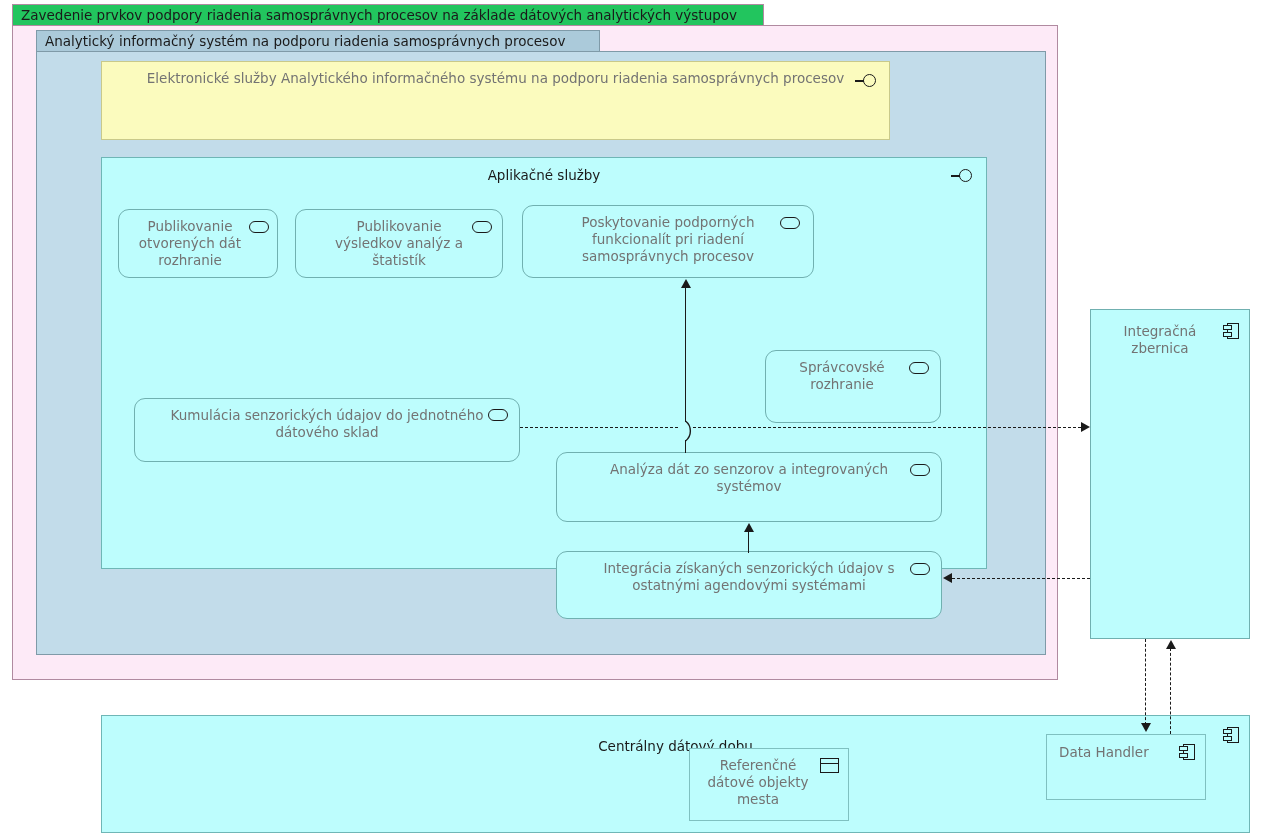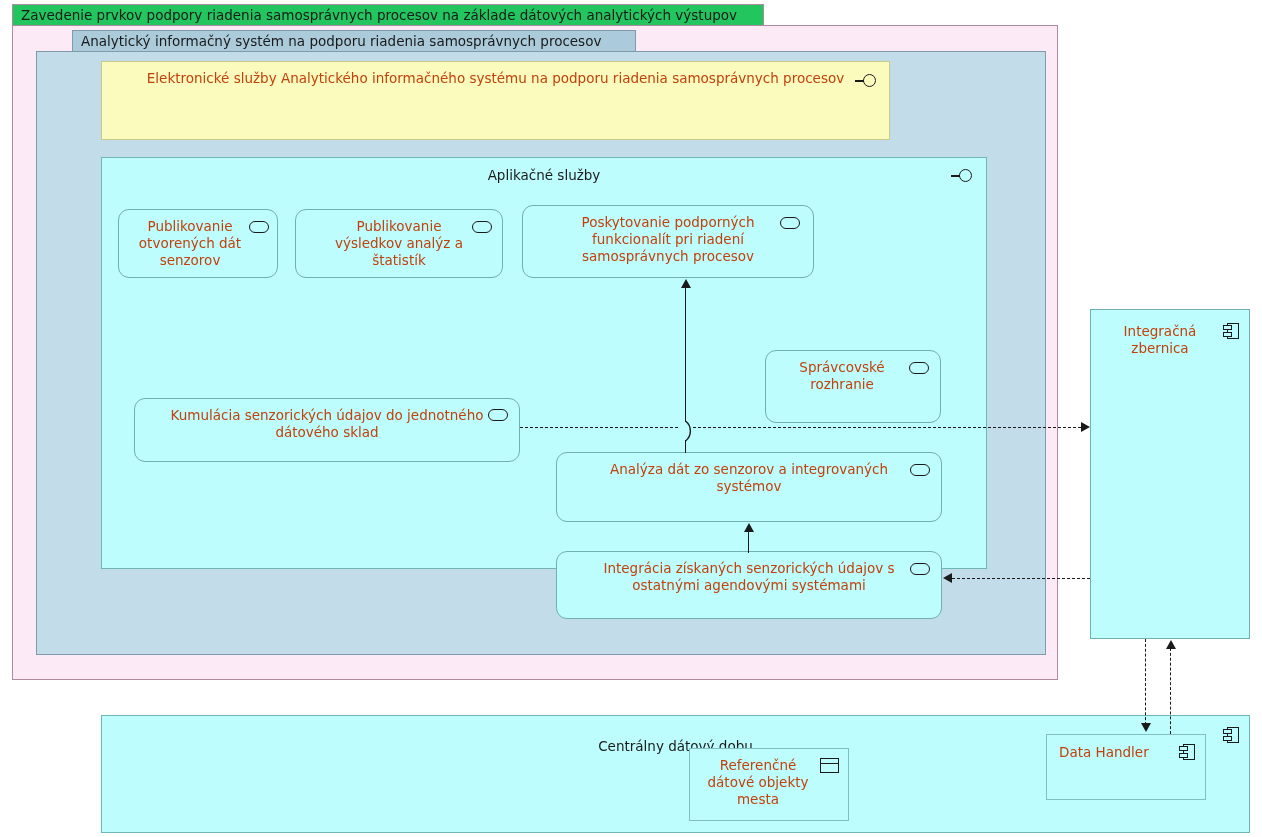--- a/index.html
+++ b/index.html
@@ -26,31 +26,31 @@
     border:1px solid #9d8b9d;
   }
 
   
   #outer-group{left:12px;top:4px;width:1046px;height:676px;}
   #outer-group > .g-tab{background:#22c55e;border-color:#b08aa0;min-width:752px;}
   #outer-group > .g-body{top:21px;background:#fdeaf7;border-color:#b08aa0;}
 
   
   #inner-group{left:36px;top:30px;width:1010px;height:625px;}
-  #inner-group > .g-tab{background:#abcada;border-color:#7f9aa8;min-width:564px;margin-left:36px;}
+  #inner-group > .g-tab{background:#abcada;border-color:#7f9aa8;min-width:564px;}
   #inner-group > .g-body{top:21px;background:#c2dcea;border-color:#7f9aa8;}
 
   
   .box{position:absolute;box-sizing:border-box;border:1px solid #70b0b0;background:#bdfdfd;}
   .box.sq{border-radius:0;}
   .box.rnd{border-radius:11px;}
   .box .lbl{
     position:absolute;left:0;right:0;text-align:center;
     line-height:17px;padding:0 26px;
-    font-size:13.5px;color:#c2410c;
+    font-size:13.5px;color:#737373;
   }
   .box .lbl.top{top:8px;}
 
   
   #esvc{background:#fbfbbe;border:1px solid #c9c98a;}
 
   
   #appsvc{background:#bdfdfd;border:1px solid #6fb6b6;}
   #appsvc > .hdr{
     position:absolute;left:0;right:0;top:9px;text-align:center;
@@ -114,21 +114,21 @@
 
 <div class="box sq abs" id="appsvc" style="left:101px;top:157px;width:886px;height:412px;">
   <div class="hdr">Aplikačné služby</div>
   <div class="ico ico-svc" style="right:11px;top:11px;">
     <div class="stick"></div>
       <div class="circ"></div>
   </div>
 </div>
 
 <div class="box rnd abs" style="left:118px;top:209px;width:160px;height:69px;">
-  <div class="lbl top" style="padding:0 24px 0 8px;">Publikovanie otvorených dát senzorov</div>
+  <div class="lbl top" style="padding:0 24px 0 8px;">Publikovanie otvorených dát rozhranie</div>
   <div class="ico ico-stadium" style="right:8px;top:11px;"></div>
 </div>
 
 <div class="box rnd abs" style="left:295px;top:209px;width:208px;height:69px;">
   <div class="lbl top" style="padding:0 34px;">Publikovanie výsledkov analýz a štatistík</div>
   <div class="ico ico-stadium" style="right:10px;top:11px;"></div>
 </div>
 
 <div class="box rnd abs" style="left:522px;top:205px;width:292px;height:73px;">
   <div class="lbl top" style="padding:0 40px;">Poskytovanie podporných funkcionalít pri riadení samosprávnych procesov</div>

